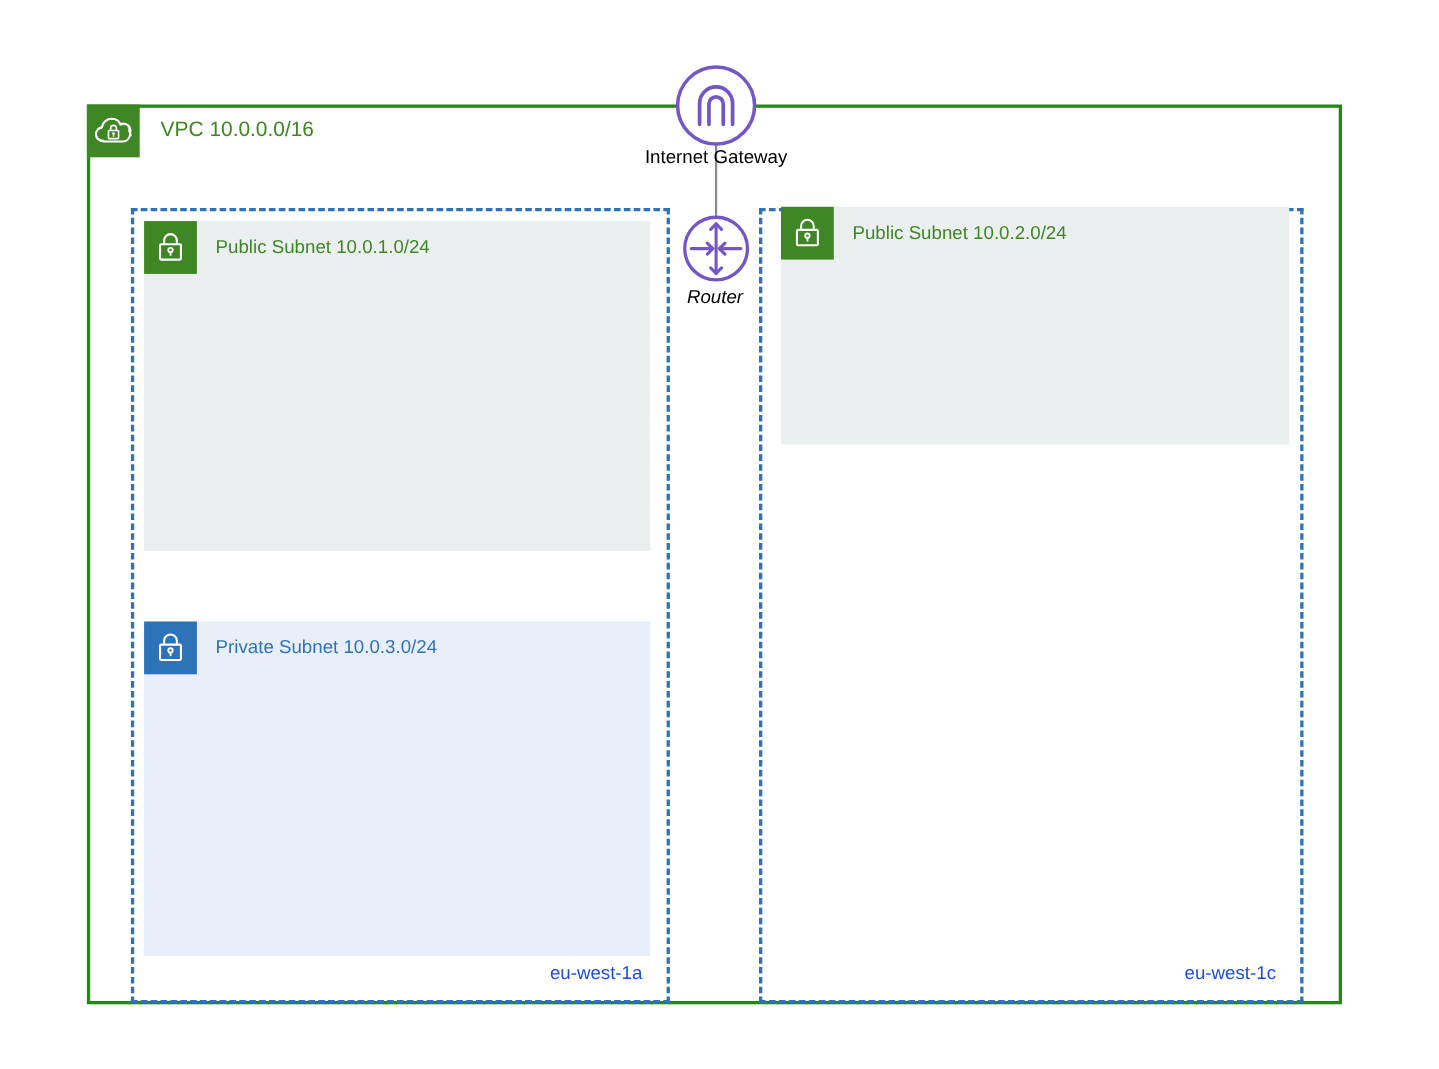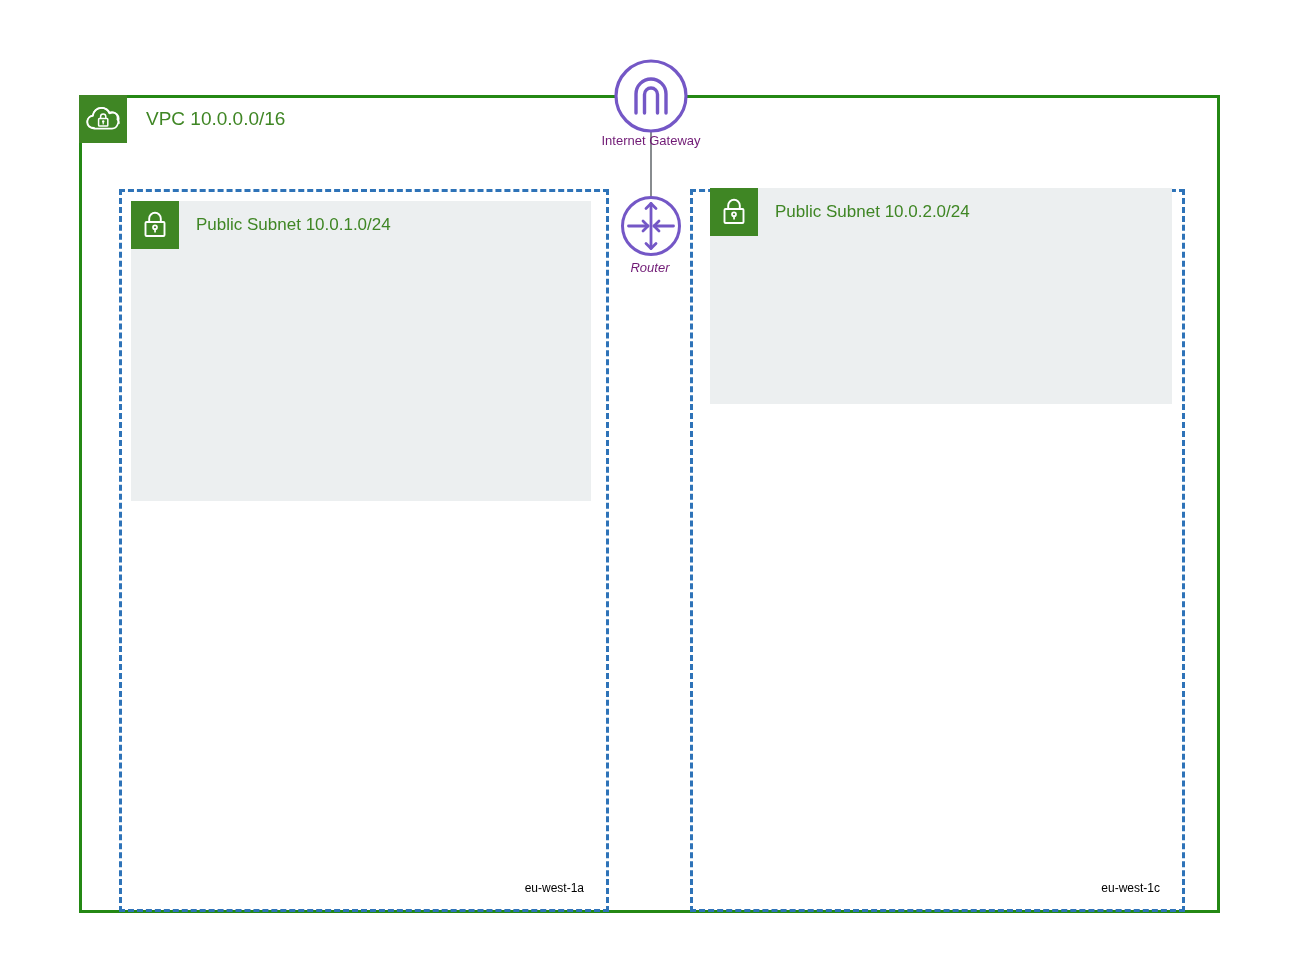--- a/index.html
+++ b/index.html
@@ -59,22 +59,22 @@
     border: 3px dashed #2e73b8;
     box-sizing: border-box;
     background: transparent;
   }
   .az-a { left: 119px; top: 189px; width: 490px; height: 723px; }
   .az-c { left: 690px; top: 189px; width: 495px; height: 723px; }
   .az-label {
     position: absolute;
     bottom: 14px;
     right: 22px;
-    font-size: 12px;
-    color: #000000;
+    font-size: 17px;
+    color: #1d4ed8;
     white-space: nowrap;
   }
 
   
   .subnet {
     position: absolute;
     box-sizing: border-box;
   }
   .subnet-public  { background: #eceff0; }
   .subnet-private { background: #e9eff8; }
@@ -121,22 +121,22 @@
   
   .node {
     position: absolute;
     z-index: 5;
   }
   .node-igw    { left: 612px; top: 57px; }
   .node-router { left: 620px; top: 195px; }
 
   .node-caption {
     position: absolute;
-    font-size: 13px;
-    color: #701a75;
+    font-size: 17px;
+    color: #000000;
     white-space: nowrap;
     z-index: 5;
     text-align: center;
   }
   .caption-igw    { left: 571px; top: 133px; width: 160px; }
   .caption-router { left: 600px; top: 260px; width: 100px; font-style: italic; }
 </style>
 </head>
 <body>
 
@@ -173,20 +173,31 @@
       <svg width="26" height="28" viewBox="0 0 26 28" aria-hidden="true">
         <rect x="3.5" y="11" width="19" height="14" rx="1" fill="none" stroke="#ffffff" stroke-width="1.9"></rect>
         <path d="M7.2 11 L7.2 7.6 A5.8 5.8 0 0 1 18.8 7.6 L18.8 11" fill="none" stroke="#ffffff" stroke-width="1.9"></path>
         <circle cx="13" cy="16.3" r="2" fill="none" stroke="#ffffff" stroke-width="1.7"></circle>
         <rect x="12.2" y="17.4" width="1.7" height="4.1" fill="#ffffff"></rect>
       </svg>
     </div>
     <div class="subnet-label label-green">Public Subnet 10.0.1.0/24</div>
   </div>
 
+  <div class="subnet subnet-private subnet-a-priv">
+    <div class="subnet-icon icon-blue">
+      <svg width="26" height="28" viewBox="0 0 26 28" aria-hidden="true">
+        <rect x="3.5" y="11" width="19" height="14" rx="1" fill="none" stroke="#ffffff" stroke-width="1.9"></rect>
+        <path d="M7.2 11 L7.2 7.6 A5.8 5.8 0 0 1 18.8 7.6 L18.8 11" fill="none" stroke="#ffffff" stroke-width="1.9"></path>
+        <circle cx="13" cy="16.3" r="2" fill="none" stroke="#ffffff" stroke-width="1.7"></circle>
+        <rect x="12.2" y="17.4" width="1.7" height="4.1" fill="#ffffff"></rect>
+      </svg>
+    </div>
+    <div class="subnet-label label-blue">Private Subnet 10.0.3.0/24</div>
+  </div>
 
   <div class="az az-c">
     <div class="az-label">eu-west-1c</div>
   </div>
 
   <div class="subnet subnet-public subnet-c-pub">
     <div class="subnet-icon icon-green">
       <svg width="26" height="28" viewBox="0 0 26 28" aria-hidden="true">
         <rect x="3.5" y="11" width="19" height="14" rx="1" fill="none" stroke="#ffffff" stroke-width="1.9"></rect>
         <path d="M7.2 11 L7.2 7.6 A5.8 5.8 0 0 1 18.8 7.6 L18.8 11" fill="none" stroke="#ffffff" stroke-width="1.9"></path>

